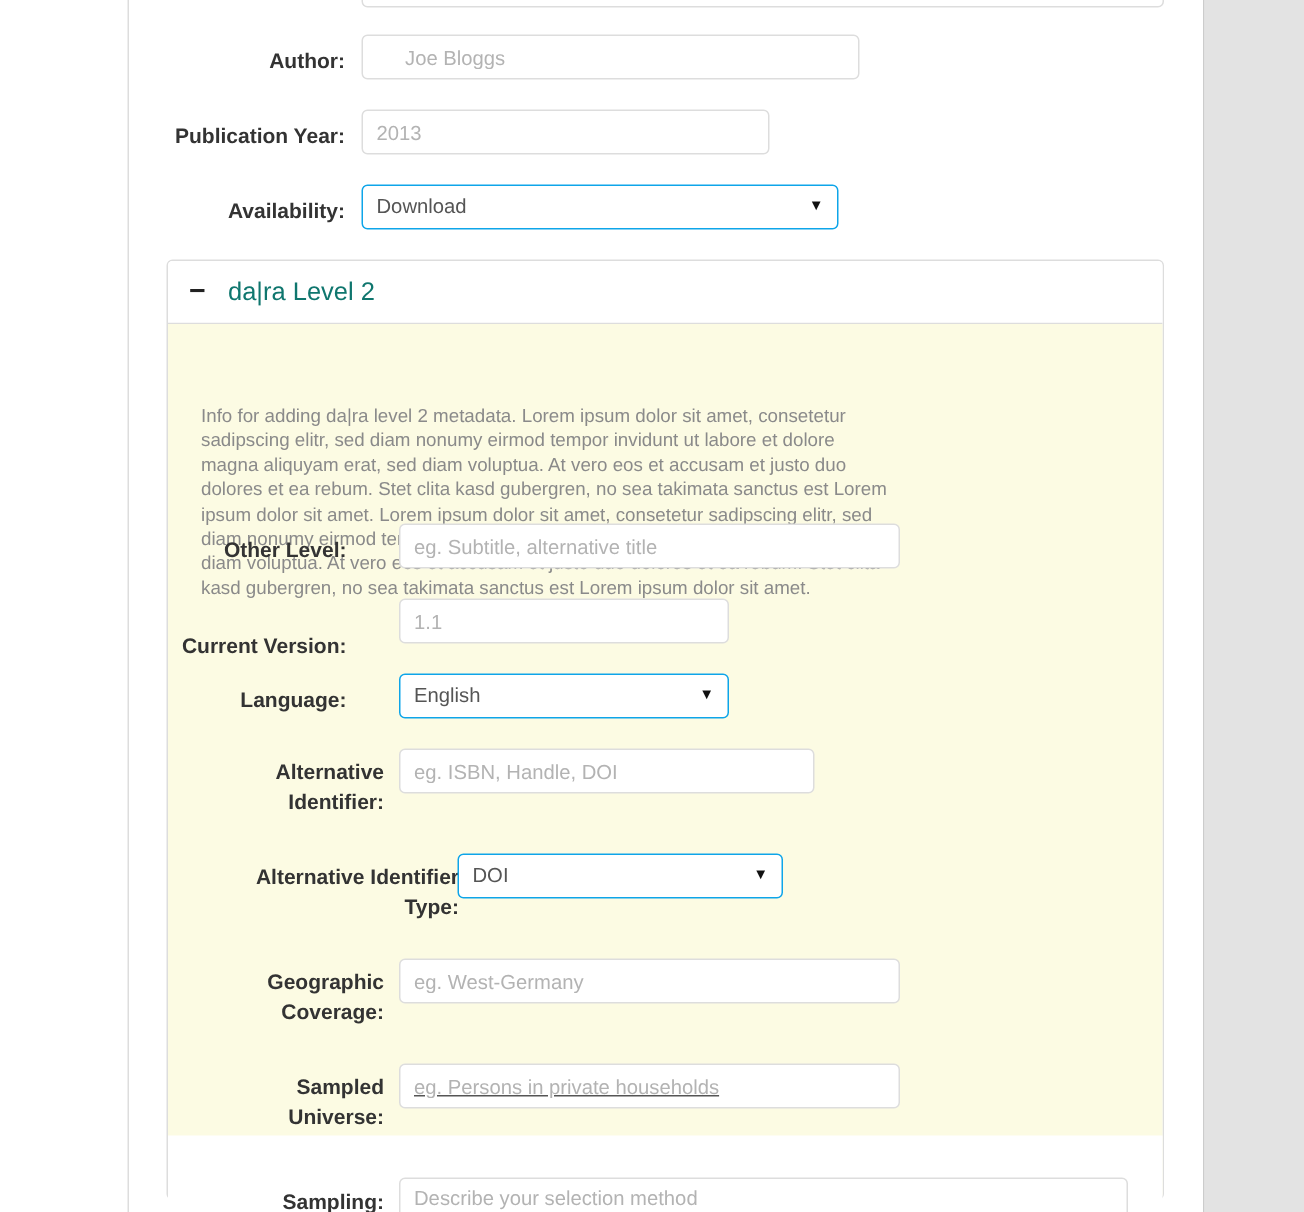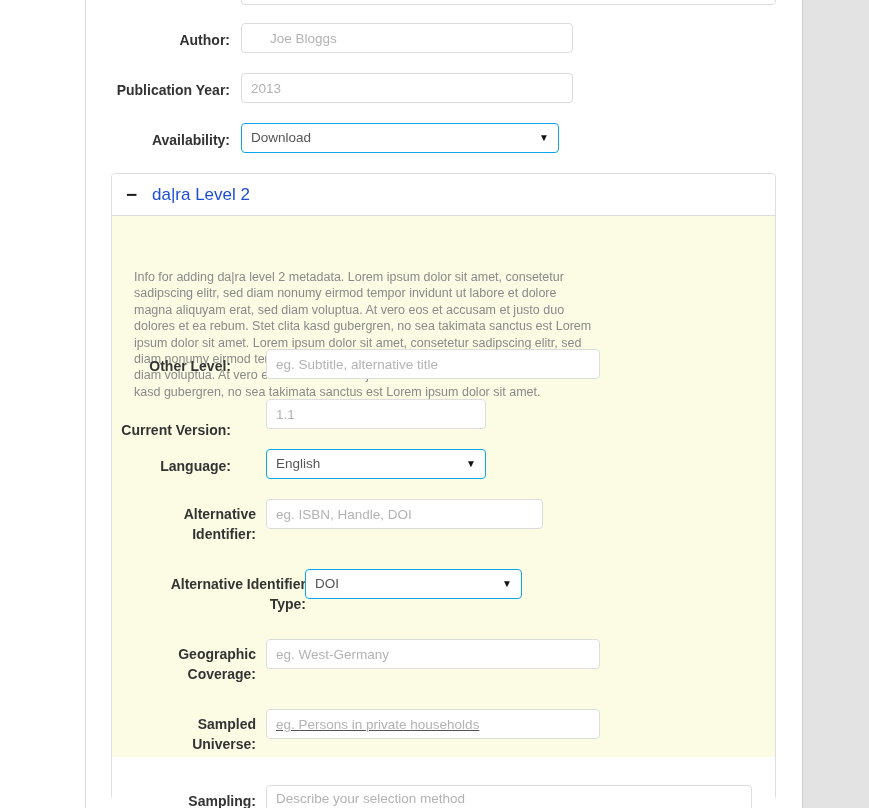--- a/index.html
+++ b/index.html
@@ -171,21 +171,21 @@
     cursor: pointer;
     user-select: none;
   }
   .panel-title {
     position: absolute;
     left: 40px;
     top: 0;
     height: 41px;
     line-height: 41px;
     font-size: 17px;
-    color: #1d4ed8;
+    color: #0f766e;
     white-space: nowrap;
   }
   .panel-body {
     position: relative;
     background: #fcfbe3;
     height: 583px;
     border-bottom-left-radius: 3px;
     border-bottom-right-radius: 3px;
     overflow: visible;
   }
@@ -233,21 +233,21 @@
 
   <div class="clipped-top-input"></div>
 
   <div class="form-row" style="top:23px;">
     <div class="ctrl-label" style="left:70px; top:7px; width:160px;">Author:</div>
     <input class="txt-input" type="text" style="left: 241px; top: 0px; width: 332px; padding-left: 28px;" placeholder="Joe Bloggs">
   </div>
 
   <div class="form-row" style="top:73px;">
     <div class="ctrl-label" style="left:70px; top:7px; width:160px;">Publication Year:</div>
-    <input class="txt-input" type="text" style="left: 241px; top: 0px; width: 332px;" placeholder="2013">
+    <input class="txt-input" type="text" style="left: 241px; top: 0px; width: 272px;" placeholder="2013">
   </div>
 
   <div class="form-row" style="top:123px;">
     <div class="ctrl-label" style="left:70px; top:7px; width:160px;">Availability:</div>
     <div class="sel-box" style="left:241px; top:0px; width:318px;">
       <div class="sel-value">Download</div>
       <div class="sel-caret">▼</div>
     </div>
   </div>
 

